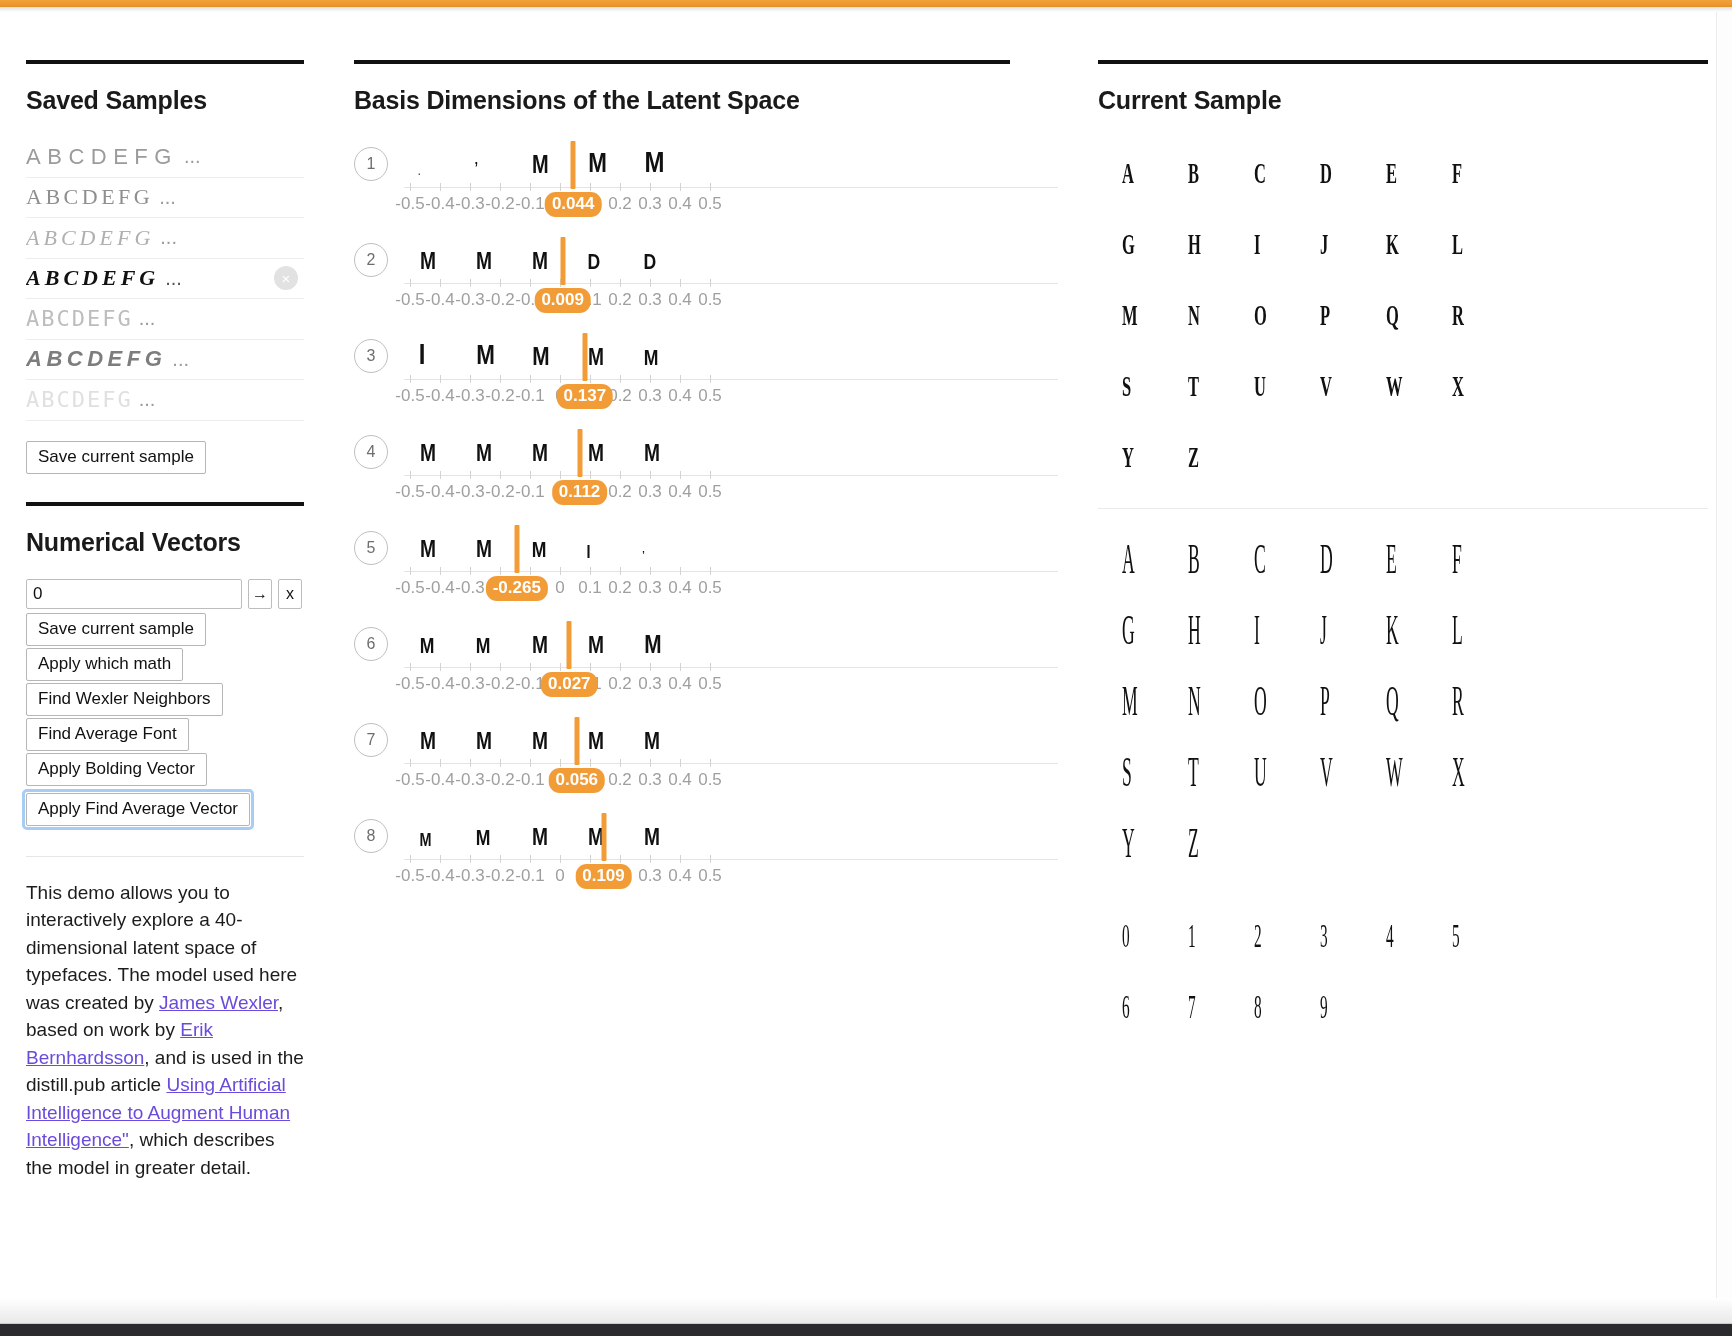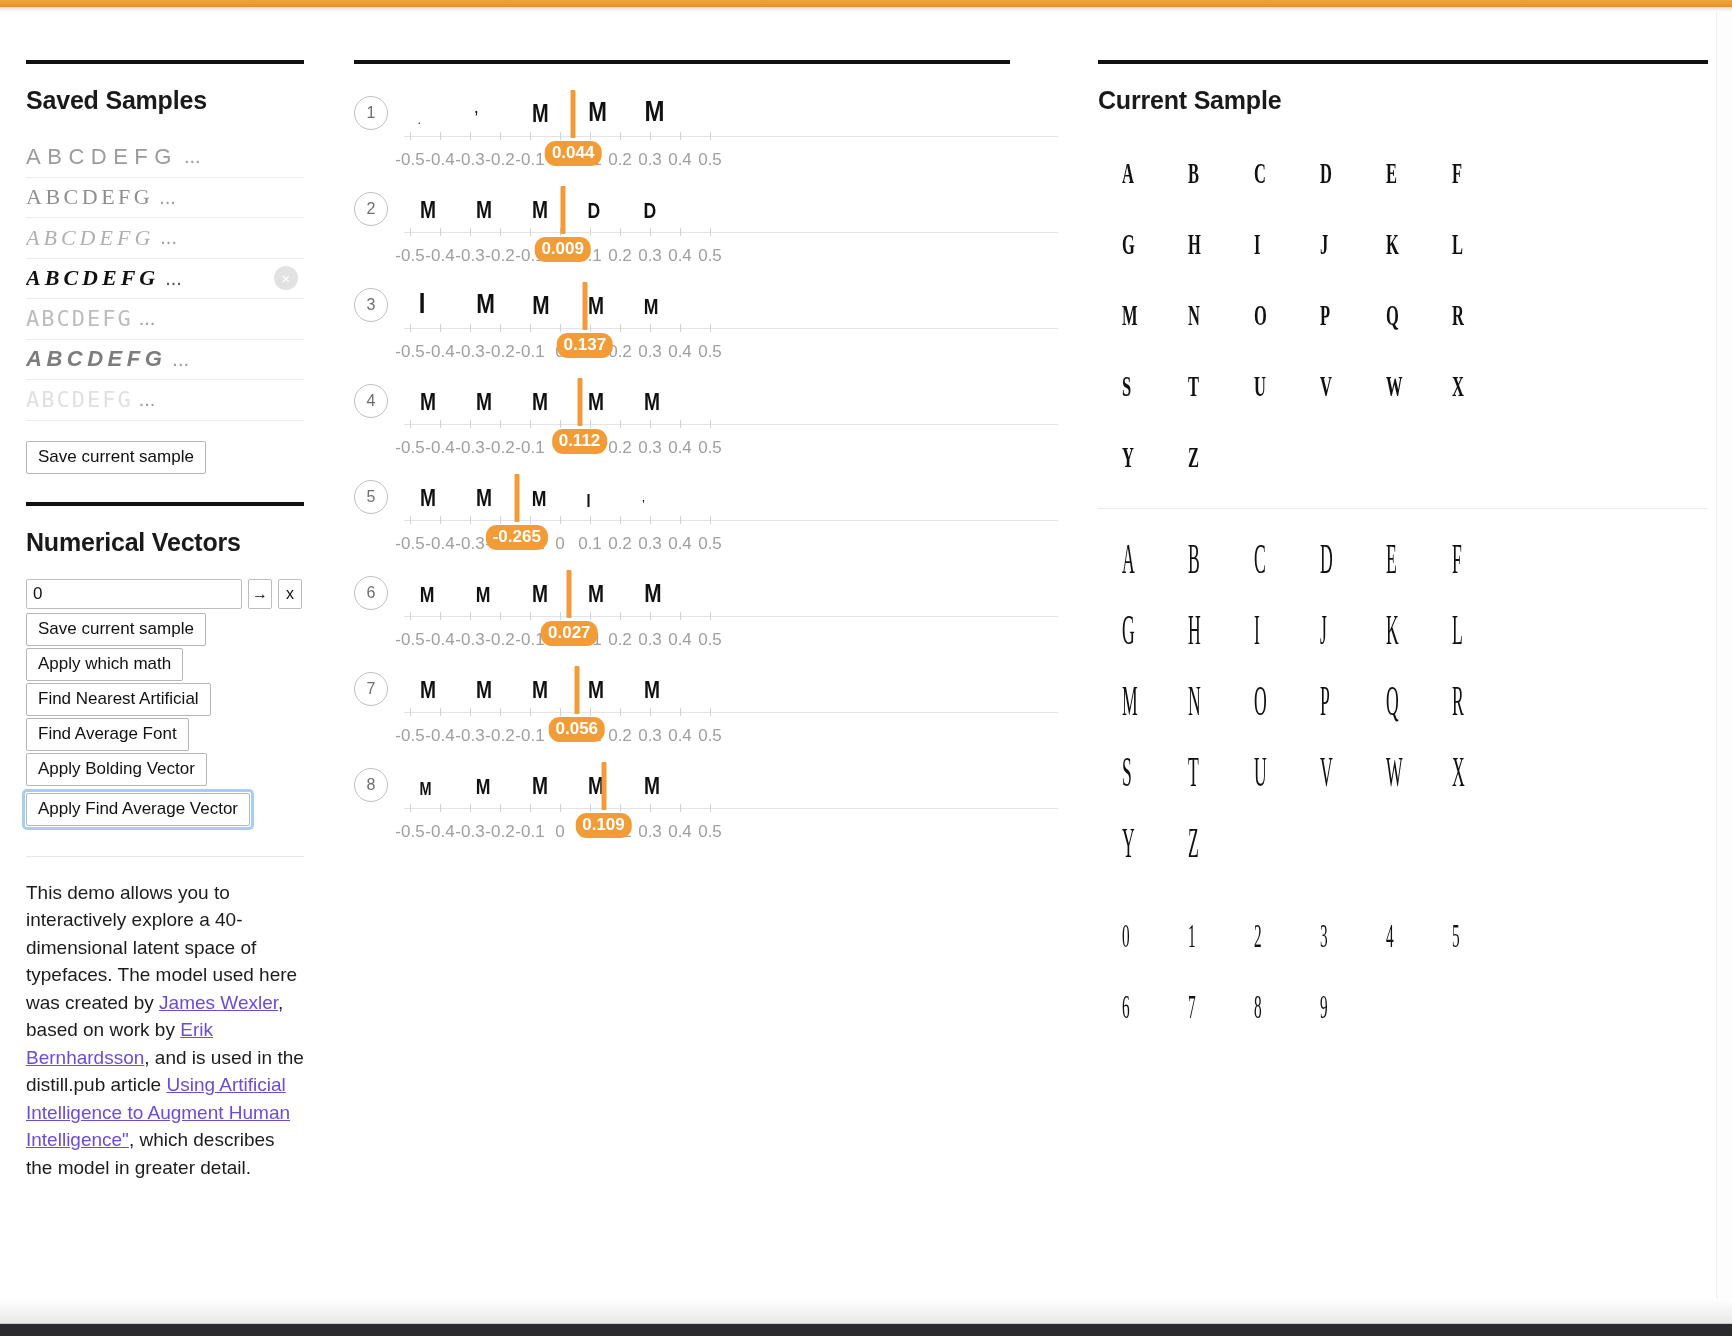--- a/index.html
+++ b/index.html
@@ -206,21 +206,21 @@
     color: #111;
     line-height: 1;
   }
   .dim-track {
     position: absolute; left: 0; right: 0; top: 50px;
     height: 1px; background: #e4e4e4;
   }
   .tick {
     position: absolute; top: -4px; width: 1px; height: 8px; background: #d3d3d3;
   }
-  .tick-labels { position: absolute; left: 0; top: 64px; height: 22px; width: 100%; }
+  .tick-labels { position: absolute; left: 0; top: 57px; height: 22px; width: 100%; }
   .tlab {
     position: absolute; top: 0;
     font-size: 17px; color: #9f9f9f;
     transform: translateX(-50%);
     white-space: nowrap;
   }
   .handle {
     position: absolute;
     width: 5px;
     background: #f29c38;
@@ -384,34 +384,35 @@
 
     <div id="vector-input-row">
       <input id="vector-input" type="text" value="0" style="">
       <div class="mini-btn">→</div>
       <div class="mini-btn">x</div>
     </div>
 
     <div id="vector-actions">
         <button class="plain">Save current sample</button>
         <button class="plain">Apply which math</button>
-        <button class="plain">Find Nearest Artificial</button>
+        <button class="plain">Find Wexler Neighbors</button>
         <button class="plain">Find Average Font</button>
         <button class="plain">Apply Bolding Vector</button>
         <div class="focused-wrap">
           <button class="plain">Apply Find Average Vector</button>
         </div>
       </div>
 
     <div class="thin-sep"></div>
     <p id="about-text"><span>This demo allows you to interactively explore a 40-dimensional latent space of typefaces. The model used here was created by </span><a href="#">James Wexler</a><span>, based on work by </span><a href="#">Erik Bernhardsson</a><span>, and is used in the distill.pub article </span><a href="#">Using Artificial Intelligence to Augment Human Intelligence"</a><span>, which describes the model in greater detail.</span></p>
   </div>
 
   <div class="col col-mid">
     <div class="rule-top"></div>
+    <h2 class="section-title">Basis Dimensions of the Latent Space</h2>
     <div id="dim-list">
         <div class="dim-row">
           <div class="dim-badge">1</div>
           <div class="dim-body">
             <div class="dim-previews">
               <span class="pv" style="left: 14px; font-size: 9px; top: 31px; transform: scaleX(0.8);">.</span>
               <span class="pv" style="left: 70px; font-size: 16px; top: 24px; transform: scaleX(0.8);">’</span>
               <span class="pv" style="left: 126px; font-size: 25px; top: 15px; transform: scaleX(0.8);">M</span>
               <span class="pv" style="left: 182px; font-size: 28px; top: 12px; transform: scaleX(0.8);">M</span>
               <span class="pv" style="left: 238px; font-size: 30px; top: 10px; transform: scaleX(0.8);">M</span>

